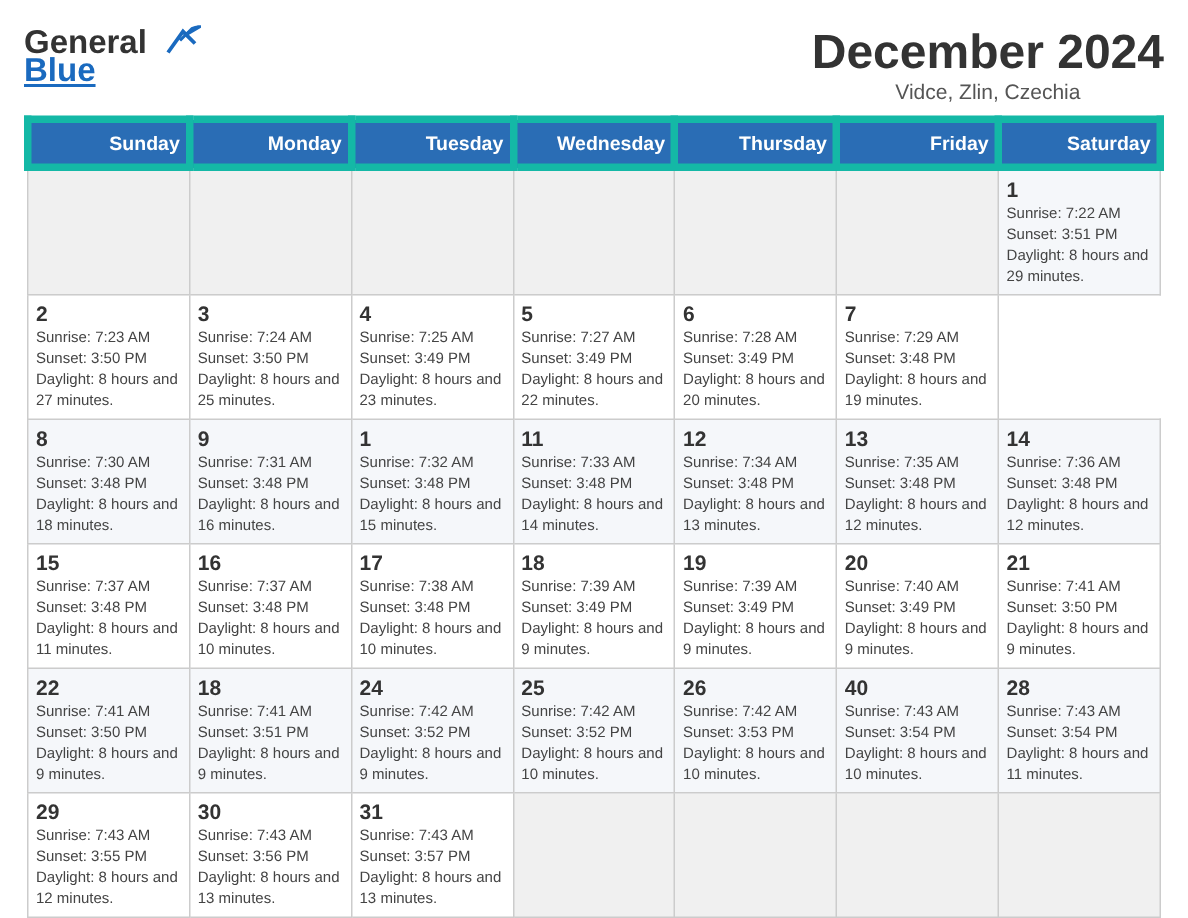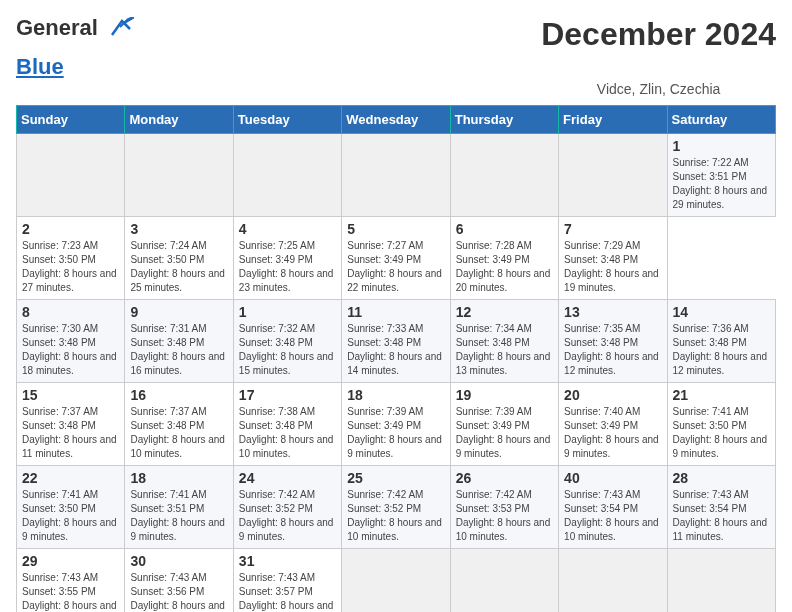--- a/index.html
+++ b/index.html
@@ -13,48 +13,46 @@
     .header-section {
       display: flex;
       justify-content: space-between;
       align-items: flex-start;
       margin-bottom: 8px;
     }
     .logo {
       display: flex;
       flex-direction: column;
       align-items: flex-start;
-      gap: 20px;
     }
     .title-area {
       text-align: center;
     }
     .month-title {
       font-size: 32px;
       font-weight: bold;
       color: #333;
     }
     .location {
       font-size: 14px;
       color: #555;
-      margin-top: 28px;
     }
     table {
       width: 100%;
       border-collapse: collapse;
       font-size: 11px;
     }
     thead tr th {
       background-color: #2a6db5;
       color: #fff;
       padding: 6px 4px;
-      text-align: left;
+      text-align: right;
       font-size: 13px;
       font-weight: bold;
-      border: 1px solid #14b8a6;
+      border: 5px solid #14b8a6;
     }
     tbody tr td {
       border: 1px solid #ccc;
       padding: 4px 5px;
       vertical-align: top;
       width: calc(100% / 7);
       min-height: 70px;
     }
     tbody tr:nth-child(odd) td {
       background-color: #f5f7fa;

